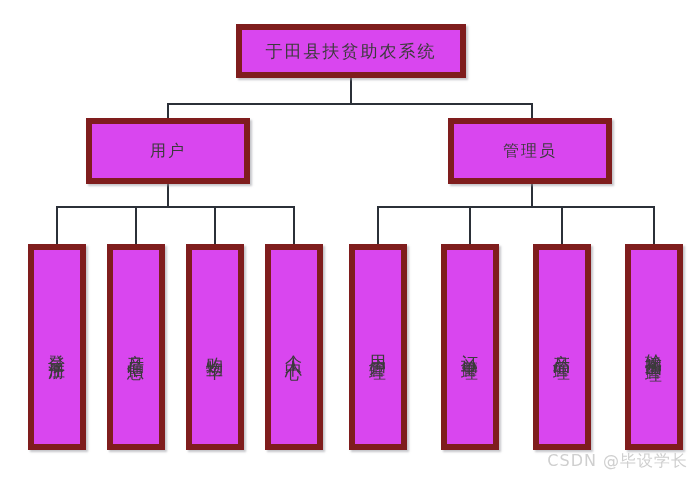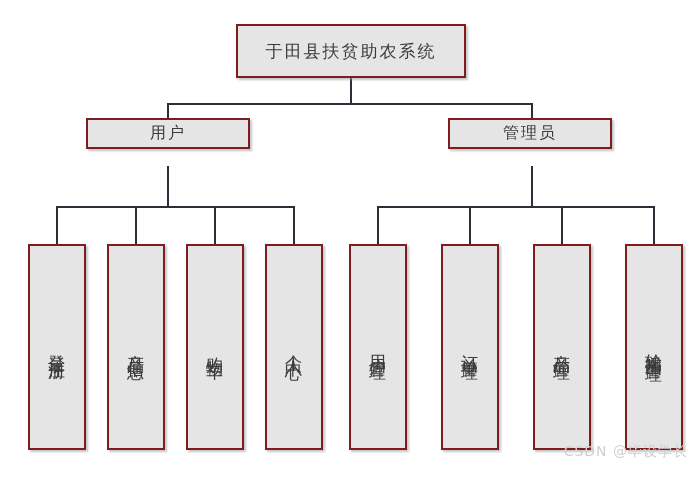--- a/index.html
+++ b/index.html
@@ -15,22 +15,22 @@
     width: 698px;
     height: 478px;
     background: #ffffff;
     overflow: hidden;
   }
 
   
   .node {
     position: absolute;
     box-sizing: border-box;
-    background: #e5e5e5;
-    border: 2px solid #7f1d1d;
+    background: #d946ef;
+    border: 6px solid #7f1d1d;
     box-shadow: 2px 2px 2px rgba(150, 152, 158, 0.55);
     display: flex;
     align-items: center;
     justify-content: center;
     color: #3b3b3b;
     z-index: 3;
   }
 
   .node-label {
     color: #3b3b3b;
@@ -46,21 +46,21 @@
     height: 54px;
   }
   .node.root .node-label {
     font-size: 17px;
     letter-spacing: 2px;
   }
 
   
   .node.l2 {
     top: 118px;
-    height: 31px;
+    height: 66px;
   }
   .node.l2 .node-label {
     font-size: 16px;
     letter-spacing: 2px;
   }
   .node.l2-user  { left: 86px;  width: 164px; }
   .node.l2-admin { left: 448px; width: 164px; text-align: right; }
 
   
   .node.leaf {
@@ -85,22 +85,22 @@
     background: #2b3038;
     z-index: 1;
   }
   .line.v { width: 2px; }
   .line.h { height: 2px; }
 
   
   .watermark {
     position: absolute;
     right: 10px;
-    bottom: 17px;
-    font-size: 14px;
+    bottom: 6px;
+    font-size: 16px;
     color: #cfcfcf;
     letter-spacing: 1px;
     white-space: nowrap;
     z-index: 5;
   }
 </style>
 </head>
 <body>
 
 <div id="canvas">

